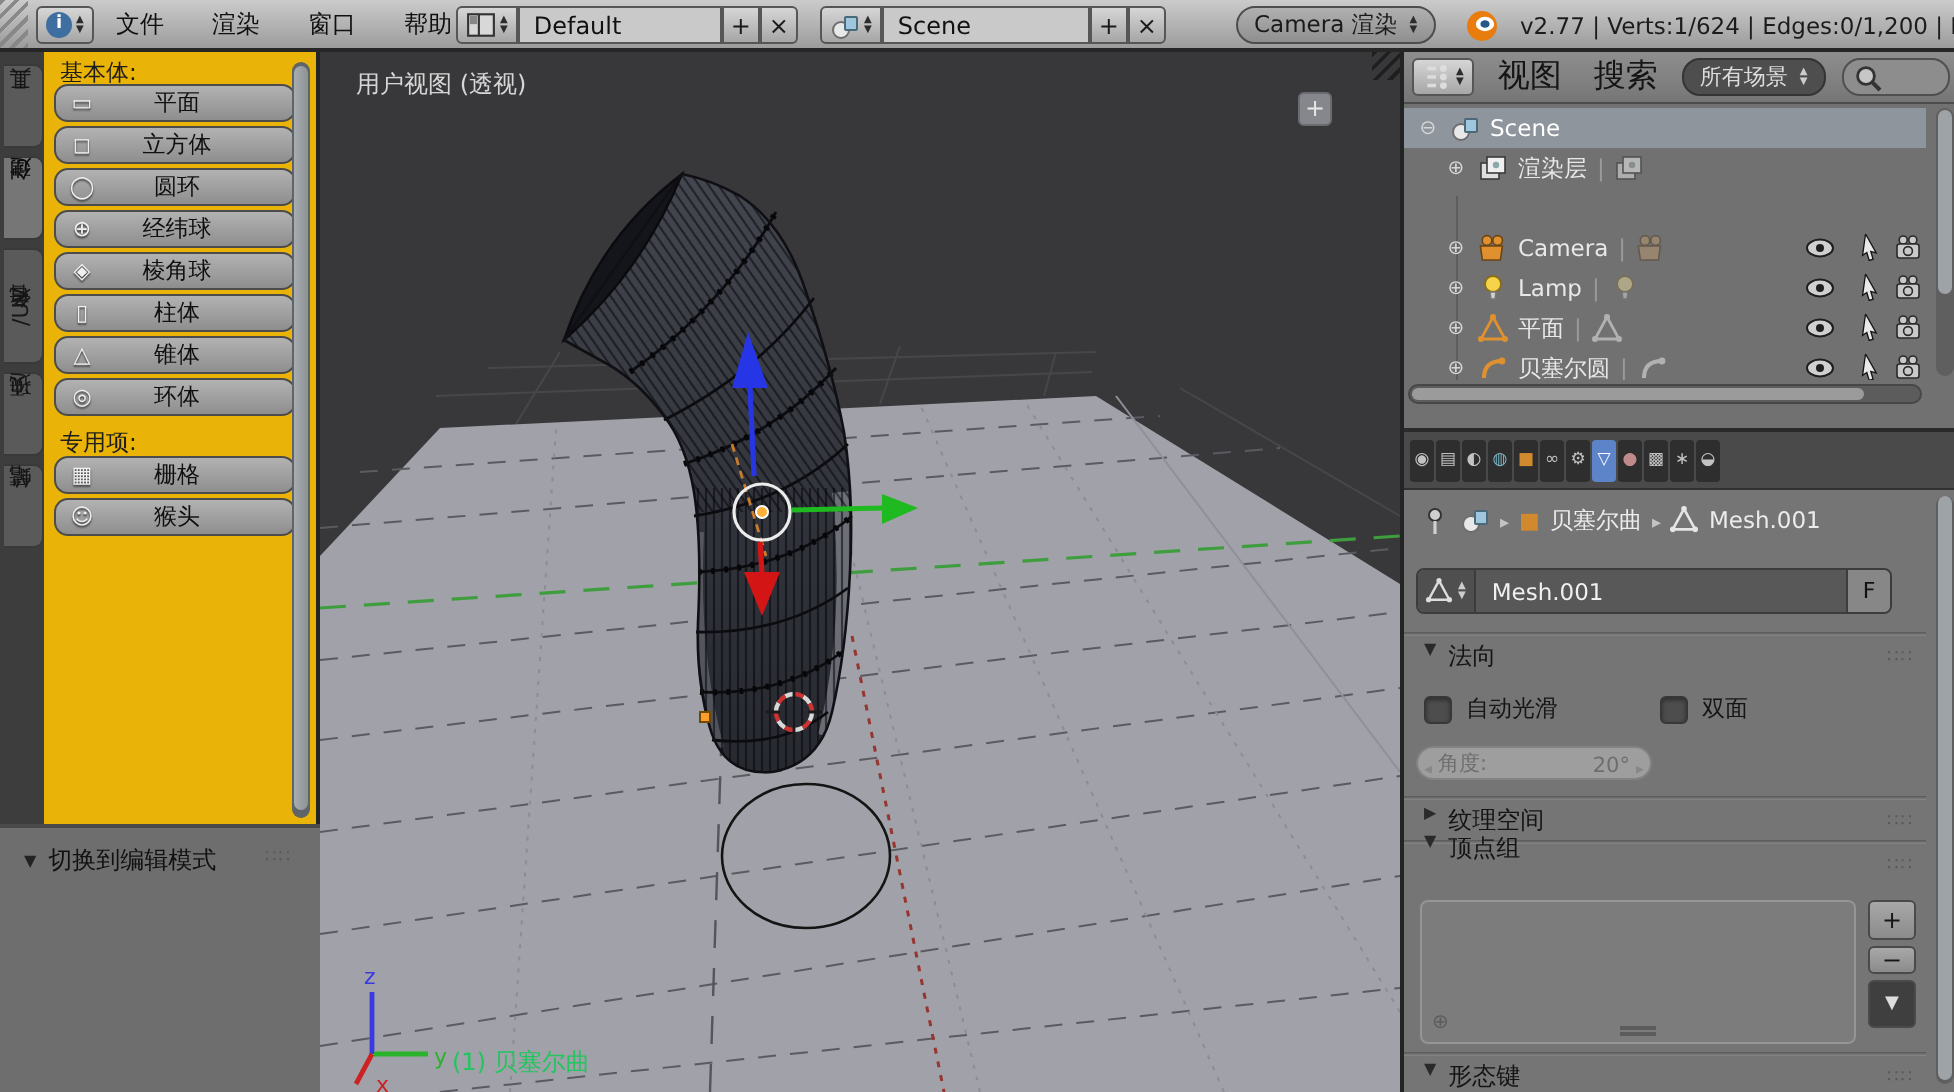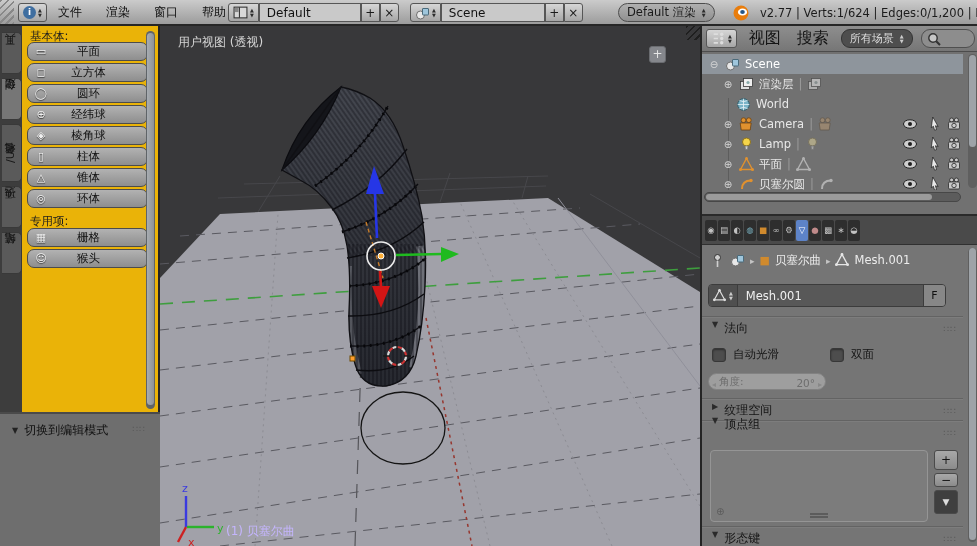--- a/index.html
+++ b/index.html
@@ -35,21 +35,21 @@
 
 .oppanel{position:absolute;left:0;top:386px;width:160px;height:134px;background:#6e6e6e;border-top:2px solid #4a4a4a;z-index:5}
 .ophdr{position:absolute;left:12px;top:8px;color:#111;font-size:12px;display:flex;align-items:center;gap:6px}
 .ophdr::before{content:"▼";font-size:8px;color:#222}
 .grip{color:#585858;font-size:9px;letter-spacing:1px}
 .grip::before{content:"∷∷"}
 .op-grip{position:absolute;right:14px;top:10px}
 
 .viewport{position:absolute;left:160px;top:26px;width:540px;height:520px;background:#38383a;overflow:hidden}
 .vp-label{position:absolute;left:18px;top:8px;color:#d6d6d6;font-size:12px}
-.vp-objinfo{position:absolute;left:66px;bottom:6px;color:#c4b5fd;font-size:12px}
+.vp-objinfo{position:absolute;left:66px;bottom:6px;color:#22c55e;font-size:12px}
 .vp-plus{position:absolute;right:34px;top:20px;width:17px;height:17px;border-radius:3px;background:#85878c;border:1px solid #6a6c70;color:#e6e6e6;font-size:12px;line-height:15px;text-align:center}
 .vp-plus::before{content:"+"}
 .vp-corner{position:absolute;right:0;top:0;width:14px;height:14px;background:repeating-linear-gradient(135deg,#1f1f1f 0 2px,transparent 2px 5px)}
 
 .rightcol{position:absolute;left:700px;top:26px;width:277px;height:520px;background:#757575;border-left:2px solid #242424}
 
 .outliner{position:absolute;left:0;top:0;width:277px;height:190px;background:#717171;border-bottom:2px solid #2a2a2a}
 .ol-header{position:absolute;left:0;top:0;width:277px;height:26px;background:linear-gradient(#8e8e8e,#767676);border-bottom:1px solid #4c4c4c;display:flex;align-items:center;gap:8px;padding:0 4px}
 .ol-menu{color:#151515;font-size:16px;padding:0 4px}
 .ol-dd{height:19px;border-radius:9px;background:#4e4e4e;border:1px solid #343434;color:#ddd;font-size:11px;display:flex;align-items:center;gap:6px;padding:0 8px}
@@ -208,21 +208,21 @@
       <svg class="ic" width="15" height="13" viewBox="0 0 15 13">
           <use href="#scene"></use>
         </svg>
       <span class="ud"></span>
     </div>
     <div class="hfield" style="width:104px">Scene</div>
     <div class="hbtn sqbtn" style="border-radius:0">+</div>
     <div class="hbtn sqbtn" style="border-radius:0 3px 3px 0">×</div>
   </div>
   <div class="tb engine" style="left:618px">
-    <span>Default 渲染</span>
+    <span>Camera 渲染</span>
     <span class="ud"></span>
   </div>
   <div class="tb" style="left:732px">
     <svg width="18" height="18" viewBox="0 0 18 18">
         <circle cx="9" cy="9" r="7.5" fill="#e87d0d"></circle>
         <ellipse cx="10.5" cy="8" rx="4.6" ry="3.6" fill="#fff"></ellipse>
         <ellipse cx="10.5" cy="8" rx="2.3" ry="1.9" fill="#265787"></ellipse>
         <path d="M2,7 Q5,3 9,3 L7,6 Z" fill="#e87d0d"></path>
       </svg>
   </div>
@@ -452,26 +452,20 @@
         <span class="exp">⊕</span>
         <svg class="ic" width="15" height="15" viewBox="0 0 15 15">
             <use href="#layers"></use>
           </svg>
         <span>渲染层</span>
         <span class="pipe"></span>
         <svg class="ic ic-dim" width="15" height="15" viewBox="0 0 15 15">
             <use href="#layers"></use>
           </svg>
       </div>
-      <div class="orow" style="top:42px;padding-left:34px">
-        <svg class="ic" width="15" height="15" viewBox="0 0 15 15">
-            <use href="#world"></use>
-          </svg>
-        <span>World</span>
-      </div>
       <div class="orow" style="top:62px;padding-left:20px">
         <span class="exp">⊕</span>
         <svg class="ic" width="15" height="15" viewBox="0 0 15 15">
             <use href="#camera"></use>
           </svg>
         <span>Camera</span>
         <span class="pipe"></span>
         <svg class="ic ic-dim" width="15" height="15" viewBox="0 0 15 15">
             <use href="#camera"></use>
           </svg>

